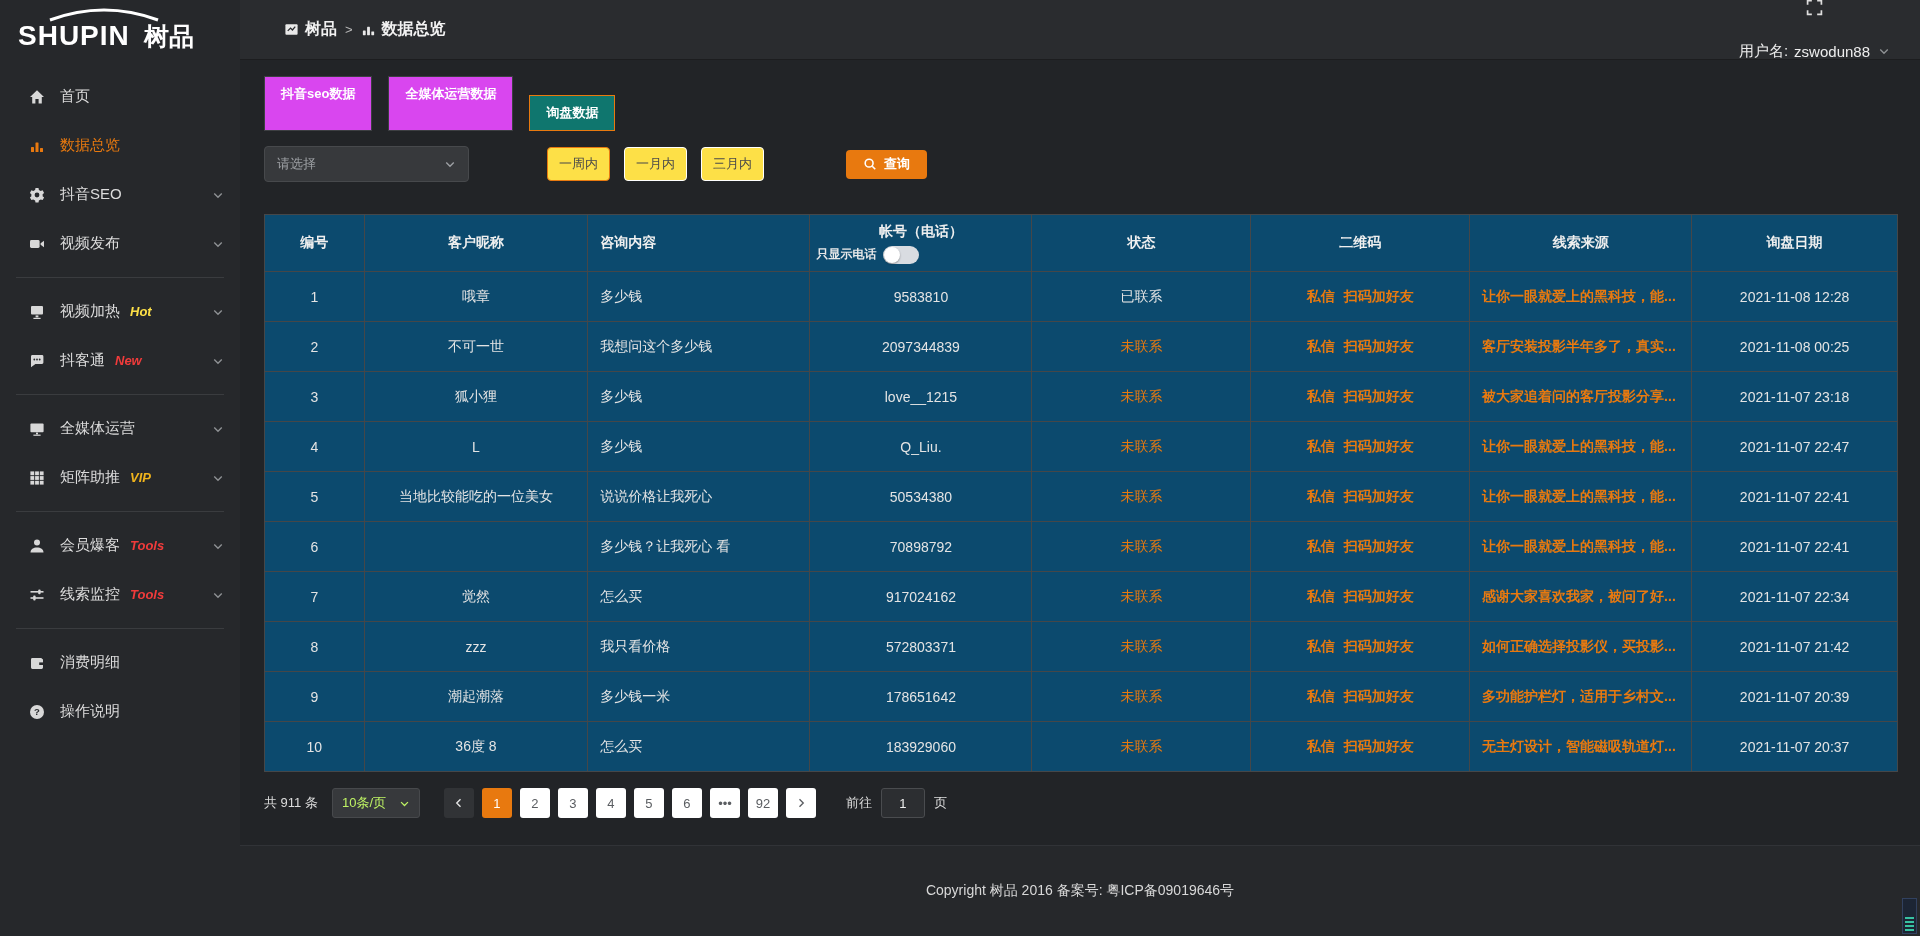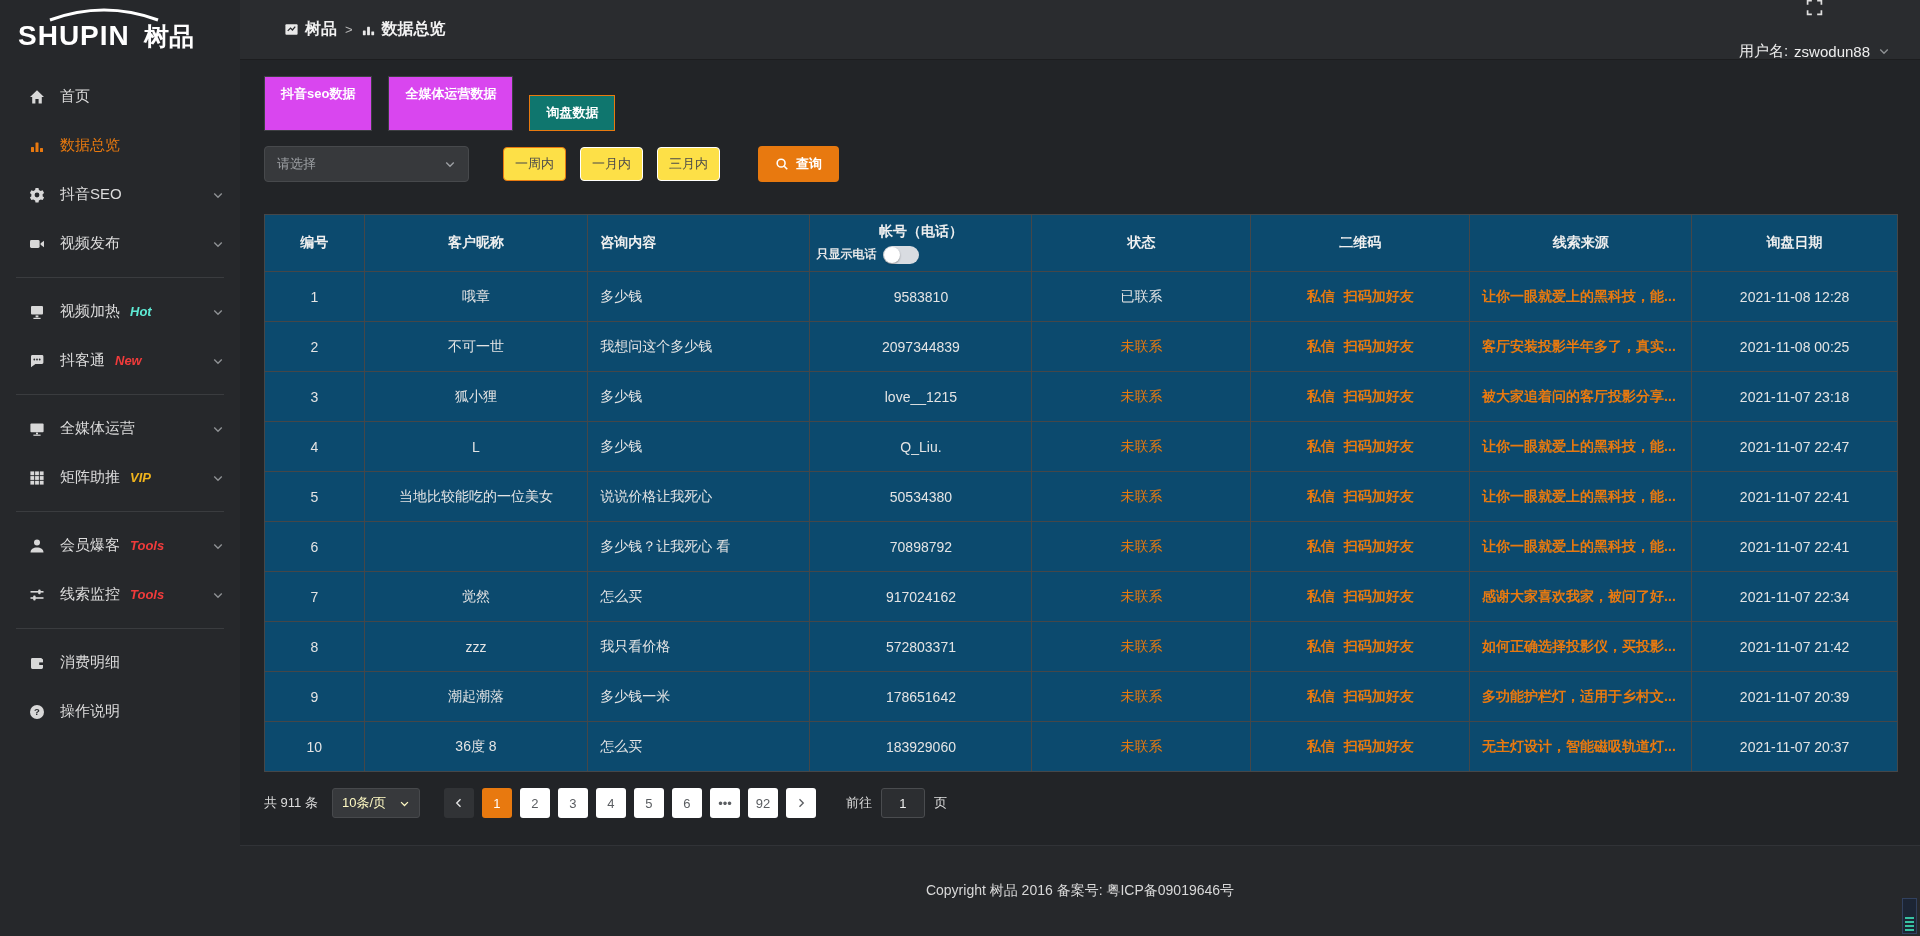--- a/index.html
+++ b/index.html
@@ -35,46 +35,46 @@
   .user-box .side-chevron { margin-left:2px; }
 
   .content { flex:1; padding:16px 22px 0 24px; }
 
   
   .tabs { display:flex; gap:16px; }
   .tab { background:#d946ef; border:1px solid #3d3f42; color:#fff; font-size:13px; font-weight:bold; padding:8px 16px; cursor:pointer; }
   .tab.active { background:#0f766e; border-color:#e8790f;margin-top:19px; }
 
   
-  .filter-row { margin-top:15px; display:flex; align-items:center; }
+  .filter-row { margin-top:15px; display:flex; align-items:center;gap:44px; }
   .select-box { width:205px; height:36px; background:#37393c; border:1px solid #47494c; border-radius:4px; display:flex; align-items:center; justify-content:space-between; padding:0 12px; color:#9ea1a5; font-size:13px; cursor:pointer; }
   .range-group { display:flex; gap:14px; margin-left:34px; }
   .range-btn { height:34px; min-width:54px; padding:0 11px; background:#fde047; border:1px solid #ffffff; border-radius:4px; color:#4a4a4a; font-size:13px; display:flex; align-items:center; justify-content:center; cursor:pointer; }
   .range-btn.active { border-color:#e8790f; }
-  .search-btn { margin-left:38px; height:36px; padding:0 17px; background:#e8790f; border-radius:4px; color:#fff; font-size:13px; font-weight:bold; display:flex; align-items:center; gap:7px; cursor:pointer; }
+  .search-btn { margin-left:38px; height:29px; padding:0 17px; background:#e8790f; border-radius:4px; color:#fff; font-size:13px; font-weight:bold; display:flex; align-items:center; gap:7px; cursor:pointer; }
 
   
   table { width:100%; margin-top:32px; border-collapse:collapse; background:#0c4a6e; table-layout:fixed; }
   th, td { border:1px solid #454749; font-size:14px; color:#e4e4e4; text-align:center; padding:4px 6px; }
   th { height:57px; font-weight:bold; color:#efefef; }
   td { height:50px; }
   th.left, td.left { text-align:left; padding-left:12px; }
   .sub-head { display:flex; align-items:center; justify-content:flex-start; margin-top:5px; font-size:12px; font-weight:bold; color:#e9e9e9; }
   .toggle { width:36px; height:18px; border-radius:9px; background:#d9dce1; position:relative; display:inline-block; margin-left:7px; cursor:pointer; flex:none; }
   .toggle::after { content:""; position:absolute; left:1px; top:1px; width:16px; height:16px; border-radius:50%; background:#fff; box-shadow:0 1px 2px rgba(0,0,0,.35); }
   .status-uncontacted { color:#e8790f; }
   .status-contacted { color:#e4e4e4; }
   .qr-link, .source-link { color:#e8790f; font-weight:bold; cursor:pointer; }
   .qr-cell span + span { margin-left:5px; }
   td.source-cell { white-space:nowrap; overflow:hidden; }
 
   
   .pager { margin-top:16px; display:flex; align-items:center; font-size:13px; color:#dcdcdc; }
   .pager-total { margin-right:14px; }
-  .size-select { height:30px; min-width:88px; background:#37393c; border:1px solid #47494c; border-radius:3px; display:flex; align-items:center; justify-content:space-between; gap:8px; padding:0 9px; color:#fef9c3; cursor:pointer; }
+  .size-select { height:30px; min-width:88px; background:#37393c; border:1px solid #47494c; border-radius:3px; display:flex; align-items:center; justify-content:space-between; gap:8px; padding:0 9px; color:#bef264; cursor:pointer; }
   .page-btns { display:flex; align-items:center; gap:8px; margin-left:24px; }
   .page-btn { width:30px; height:30px; border-radius:3px; background:#fff; color:#5a5d61; display:flex; align-items:center; justify-content:center; font-size:13px; cursor:pointer; }
   .page-btn.active { background:#e8790f; color:#fff; }
   .page-btn.nav-dark { background:#313336; color:#e6e6e6; }
   .page-btn .icon { display:flex; }
   .goto { display:flex; align-items:center; gap:9px; margin-left:30px; }
   .goto-input { width:44px; height:30px; background:#2c2e31; border:1px solid #4a4c4f; border-radius:3px; color:#eee; text-align:center; font-size:13px; font-family:inherit; }
 
   
   .footer { flex:none; height:91px; background:#26282b; border-top:1px solid #313337; display:flex; align-items:center; justify-content:center; font-size:14px; color:#d8d8d8; }
@@ -147,21 +147,21 @@
         <div class="side-divider"></div>
         <div class="side-item">
        <span class="icon">
             <svg width="16" height="16" viewBox="0 0 16 16" fill="currentColor">
               <rect x="2" y="2" width="12" height="8.6" rx="1"></rect>
               <rect x="6.6" y="11.4" width="2.8" height="2"></rect>
               <rect x="4.4" y="13.8" width="7.2" height="1.2"></rect>
             </svg>
           </span>
        <span>视频加热</span>
-          <span class="side-badge" style="color:#5eead4">Hot</span>
+          <span class="side-badge" style="color:#fde047">Hot</span>
           <span class="side-chevron">
             <svg width="12" height="12" viewBox="0 0 16 16">
               <path d="M3 6l5 5 5-5" fill="none" stroke="currentColor" stroke-width="1.8"></path>
             </svg>
           </span>
      </div>
         <div class="side-item">
        <span class="icon">
             <svg width="16" height="16" viewBox="0 0 16 16" fill="currentColor">
               <path d="M3 2h10a1.4 1.4 0 011.4 1.4v6.2A1.4 1.4 0 0113 11H6.4L2 14.3V3.4A1.4 1.4 0 013 2z"></path>

